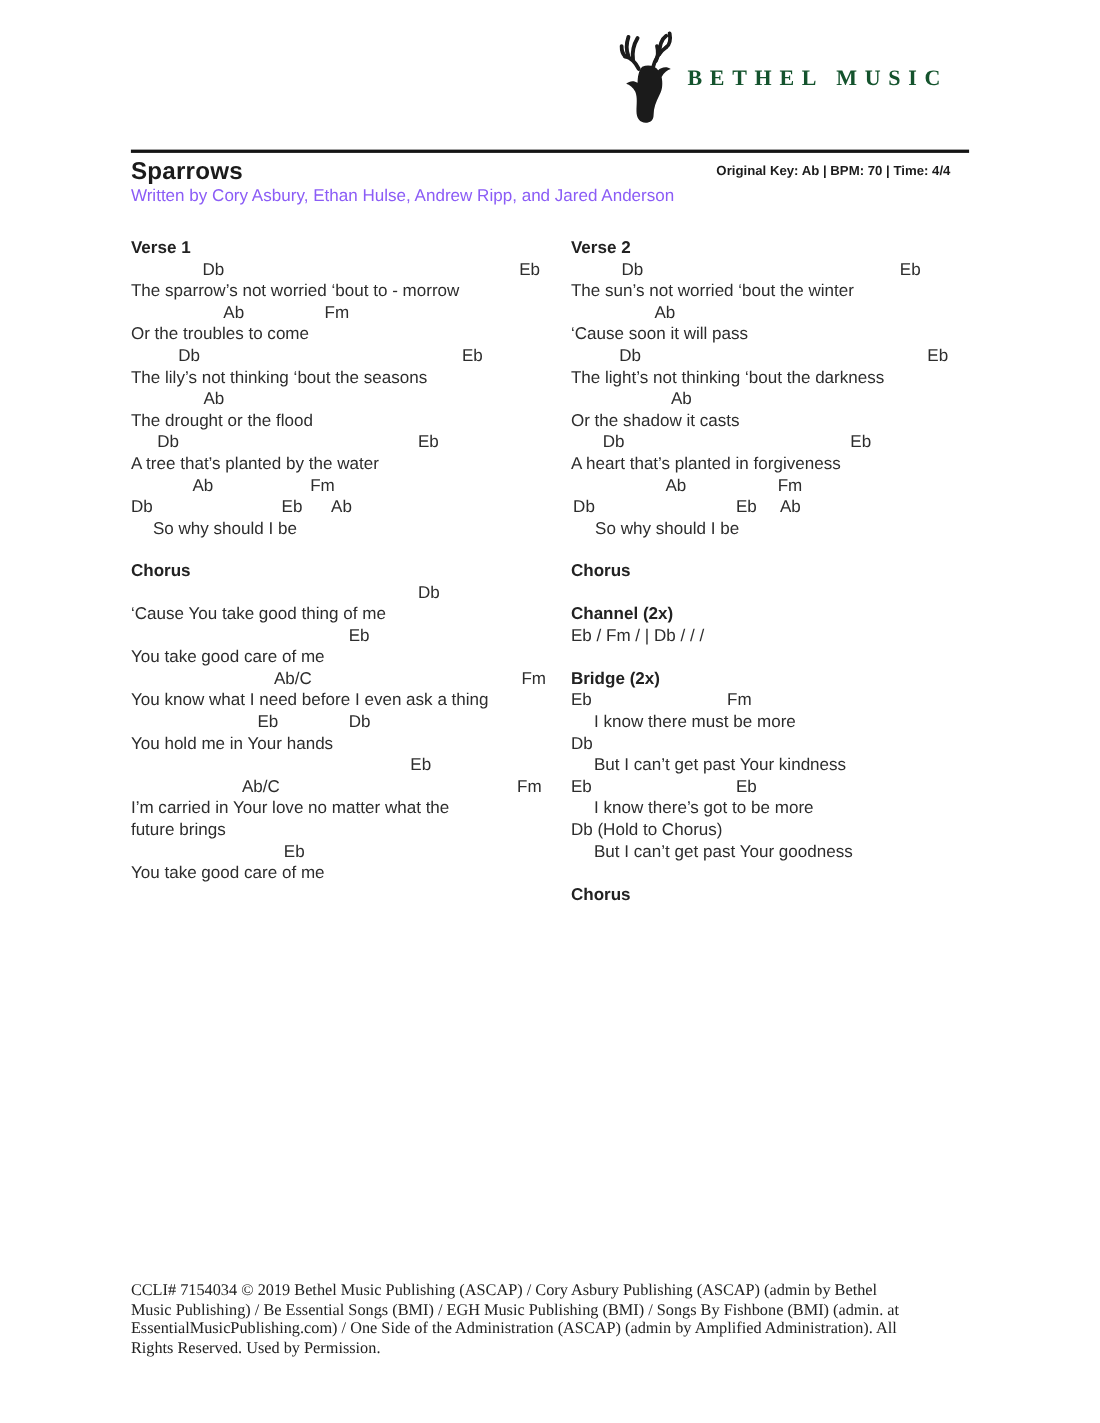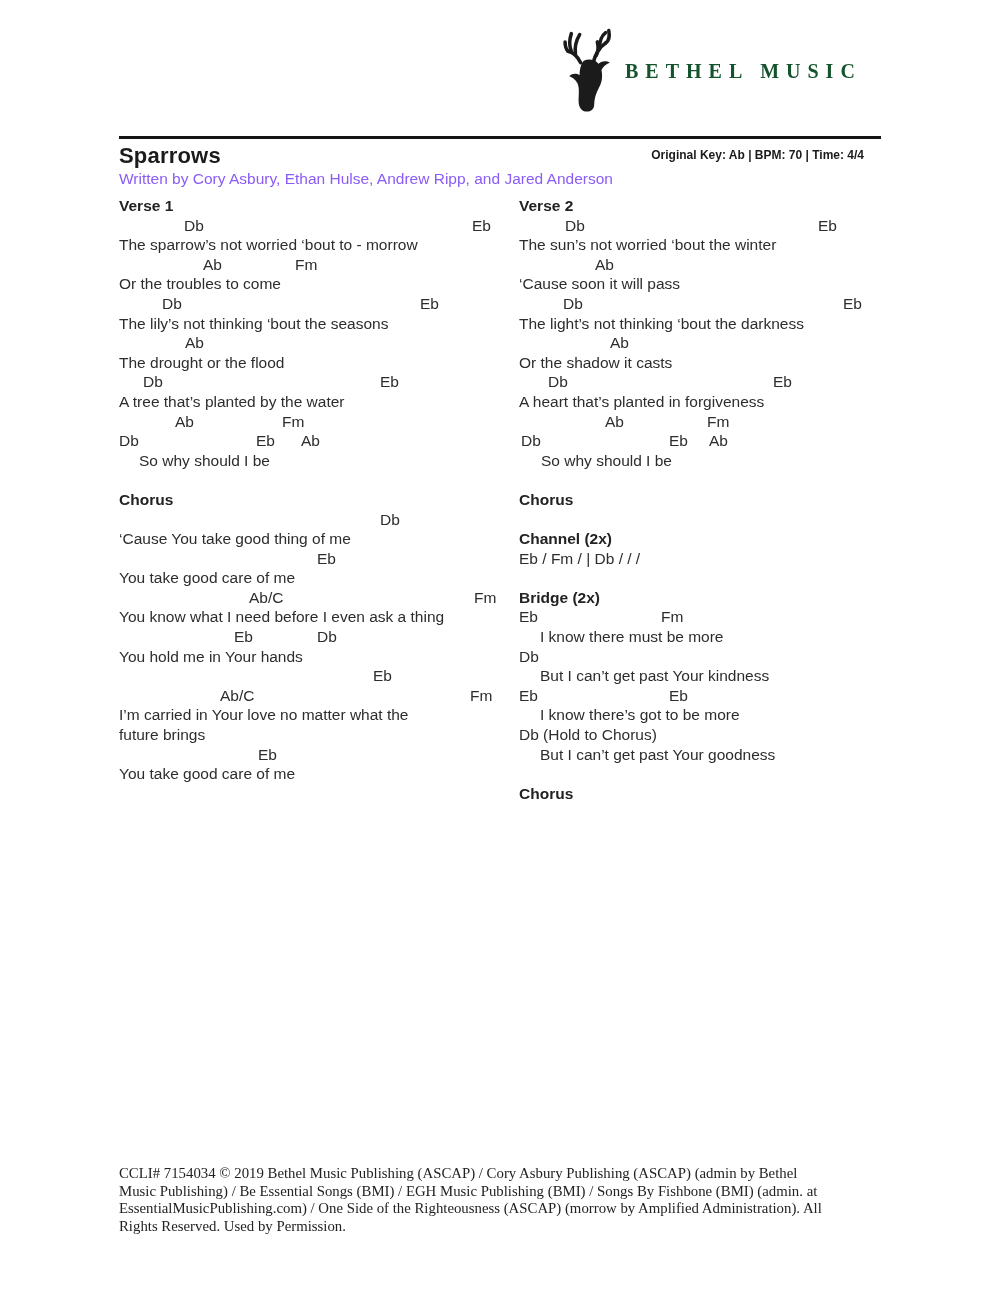--- a/index.html
+++ b/index.html
@@ -25,21 +25,21 @@
   .song-title{
     position:absolute;top:143px;left:119px;
     font-size:22px;font-weight:bold;color:#1b1b1b;letter-spacing:0.2px;text-align:right;
   }
   .key-info{
     position:absolute;top:148px;right:136px;
     font-size:12px;font-weight:bold;color:#1b1b1b;
   }
   .byline{position:absolute;top:170px;left:119px;font-size:15.5px;color:#8b5cf6;}
   
-  .col{position:absolute;top:196px;width:400px;}
+  .col{position:absolute;top:216px;width:400px;}
   .col-left{left:119px;}
   .col-right{left:519px;}
   .section{margin-bottom:19.6px;}
   .line{position:relative;height:19.6px;font-size:15.5px;line-height:19.6px;white-space:pre;}
   .section-title{font-weight:bold;color:#222222;}
   .chord{position:absolute;top:0;color:#2d2d2d;}
   
   .footer{
     position:absolute;top:1165px;left:119px;width:790px;
     font-family:"Liberation Serif", serif;
@@ -146,17 +146,17 @@
         <div class="line lyric-line" style="padding-left: 21px;">But I can’t get past Your goodness</div>
       </div>
       <div class="section">
         <div class="line section-title">Chorus</div>
       </div>
     </div>
 
   <div class="footer">
     <div>CCLI# 7154034 © 2019 Bethel Music Publishing (ASCAP) / Cory Asbury Publishing (ASCAP) (admin by Bethel</div>
     <div>Music Publishing) / Be Essential Songs (BMI) / EGH Music Publishing (BMI) / Songs By Fishbone (BMI) (admin. at</div>
-    <div>EssentialMusicPublishing.com) / One Side of the Righteousness (ASCAP) (morrow by Amplified Administration). All</div>
+    <div>EssentialMusicPublishing.com) / One Side of the Administration (ASCAP) (admin by Amplified Administration). All</div>
     <div>Rights Reserved. Used by Permission.</div>
   </div>
 
 </div>
 
 </body></html>

